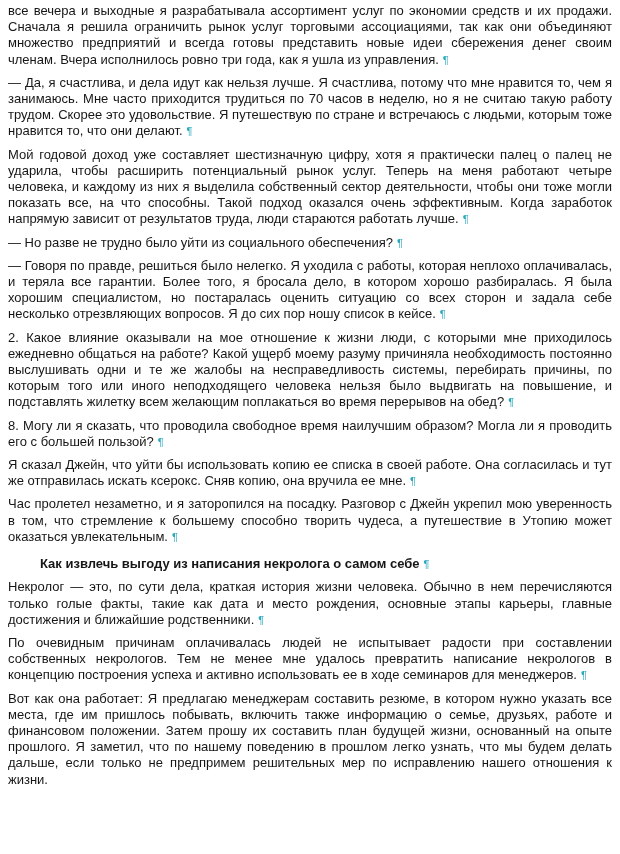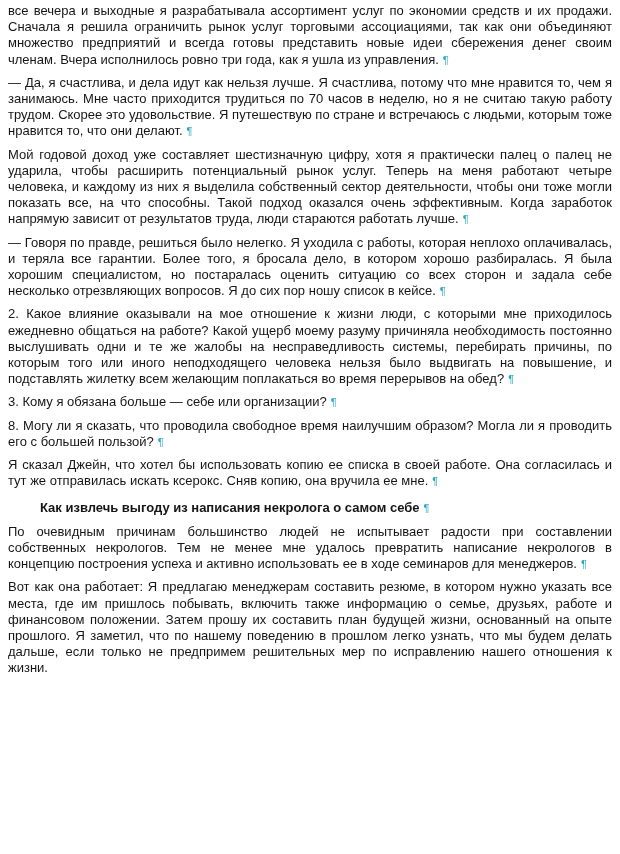--- a/index.html
+++ b/index.html
@@ -41,22 +41,24 @@
   }
 </style>
 </head>
 <body>
 
 <div class="page" style="background: rgb(255, 255, 255); color: rgb(22, 22, 22);">
   <div class="page-text">
       <p class="para"><span>все вечера и выходные я разрабатывала ассортимент услуг по экономии средств и их продажи. Сначала я решила ограничить рынок услуг торговыми ассоциациями, так как они объединяют множество предприятий и всегда готовы представить новые идеи сбережения денег своим членам. Вчера исполнилось ровно три года, как я ушла из управления.</span><a class="pilcrow" style="color: rgb(42, 168, 188);">¶</a></p>
       <p class="para"><span>— Да, я счастлива, и дела идут как нельзя лучше. Я счастлива, потому что мне нравится то, чем я занимаюсь. Мне часто приходится трудиться по 70 часов в неделю, но я не считаю такую работу трудом. Скорее это удовольствие. Я путешествую по стране и встречаюсь с людьми, которым тоже нравится то, что они делают.</span><a class="pilcrow" style="color: rgb(42, 168, 188);">¶</a></p>
       <p class="para"><span>Мой годовой доход уже составляет шестизначную цифру, хотя я практически палец о палец не ударила, чтобы расширить потенциальный рынок услуг. Теперь на меня работают четыре человека, и каждому из них я выделила собственный сектор деятельности, чтобы они тоже могли показать все, на что способны. Такой подход оказался очень эффективным. Когда заработок напрямую зависит от результатов труда, люди стараются работать лучше.</span><a class="pilcrow" style="color: rgb(42, 168, 188);">¶</a></p>
+      <p class="para"><span>— Но разве не трудно было уйти из социального обеспечения?</span><a class="pilcrow" style="color: rgb(42, 168, 188);">¶</a></p>
       <p class="para"><span>— Говоря по правде, решиться было нелегко. Я уходила с работы, которая неплохо оплачивалась, и теряла все гарантии. Более того, я бросала дело, в котором хорошо разбиралась. Я была хорошим специалистом, но постаралась оценить ситуацию со всех сторон и задала себе несколько отрезвляющих вопросов. Я до сих пор ношу список в кейсе.</span><a class="pilcrow" style="color: rgb(42, 168, 188);">¶</a></p>
       <p class="para"><span>2. Какое влияние оказывали на мое отношение к жизни люди, с которыми мне приходилось ежедневно общаться на работе? Какой ущерб моему разуму причиняла необходимость постоянно выслушивать одни и те же жалобы на несправедливость системы, перебирать причины, по которым того или иного неподходящего человека нельзя было выдвигать на повышение, и подставлять жилетку всем желающим поплакаться во время перерывов на обед?</span><a class="pilcrow" style="color: rgb(42, 168, 188);">¶</a></p>
-      <p class="para"><span>3. Кому я обязана больше — себе или организации?</span><a class="pilcrow" style="color: rgb(42, 168, 188);">¶</a></p>
       <p class="para"><span>8. Могу ли я сказать, что проводила свободное время наилучшим образом? Могла ли я проводить его с большей пользой?</span><a class="pilcrow" style="color: rgb(42, 168, 188);">¶</a></p>
-      <p class="para"><span>Я сказал Джейн, что хотел бы использовать копию ее списка в своей работе. Она согласилась и тут же отправилась искать ксерокс. Сняв копию, она вручила ее мне.</span><a class="pilcrow" style="color: rgb(42, 168, 188);">¶</a></p>
+      <p class="para"><span>Я сказал Джейн, что уйти бы использовать копию ее списка в своей работе. Она согласилась и тут же отправилась искать ксерокс. Сняв копию, она вручила ее мне.</span><a class="pilcrow" style="color: rgb(42, 168, 188);">¶</a></p>
+      <p class="para"><span>Час пролетел незаметно, и я заторопился на посадку. Разговор с Джейн укрепил мою уверенность в том, что стремление к большему способно творить чудеса, а путешествие в Утопию может оказаться увлекательным.</span><a class="pilcrow" style="color: rgb(42, 168, 188);">¶</a></p>
       <p class="para heading"><span>Как извлечь выгоду из написания некролога о самом себе</span><a class="pilcrow" style="color: rgb(42, 168, 188);">¶</a></p>
-      <p class="para"><span>По очевидным причинам большинство людей не испытывает радости при составлении собственных некрологов. Тем не менее мне удалось превратить написание некрологов в концепцию построения успеха и активно использовать ее в ходе семинаров для менеджеров.</span><a class="pilcrow" style="color: rgb(42, 168, 188);">¶</a></p>
+      <p class="para"><span>Некролог — это, по сути дела, краткая история жизни человека. Обычно в нем перечисляются только голые факты, такие как дата и место рождения, основные этапы карьеры, главные достижения и ближайшие родственники.</span><a class="pilcrow" style="color: rgb(42, 168, 188);">¶</a></p>
+      <p class="para"><span>По очевидным причинам оплачивалась людей не испытывает радости при составлении собственных некрологов. Тем не менее мне удалось превратить написание некрологов в концепцию построения успеха и активно использовать ее в ходе семинаров для менеджеров.</span><a class="pilcrow" style="color: rgb(42, 168, 188);">¶</a></p>
       <p class="para"><span>Вот как она работает: Я предлагаю менеджерам составить резюме, в котором нужно указать все места, где им пришлось побывать, включить также информацию о семье, друзьях, работе и финансовом положении. Затем прошу их составить план будущей жизни, основанный на опыте прошлого. Я заметил, что по нашему поведению в прошлом легко узнать, что мы будем делать дальше, если только не предпримем решительных мер по исправлению нашего отношения к жизни.</span></p>
     </div>
 </div>
 
 </body></html>

